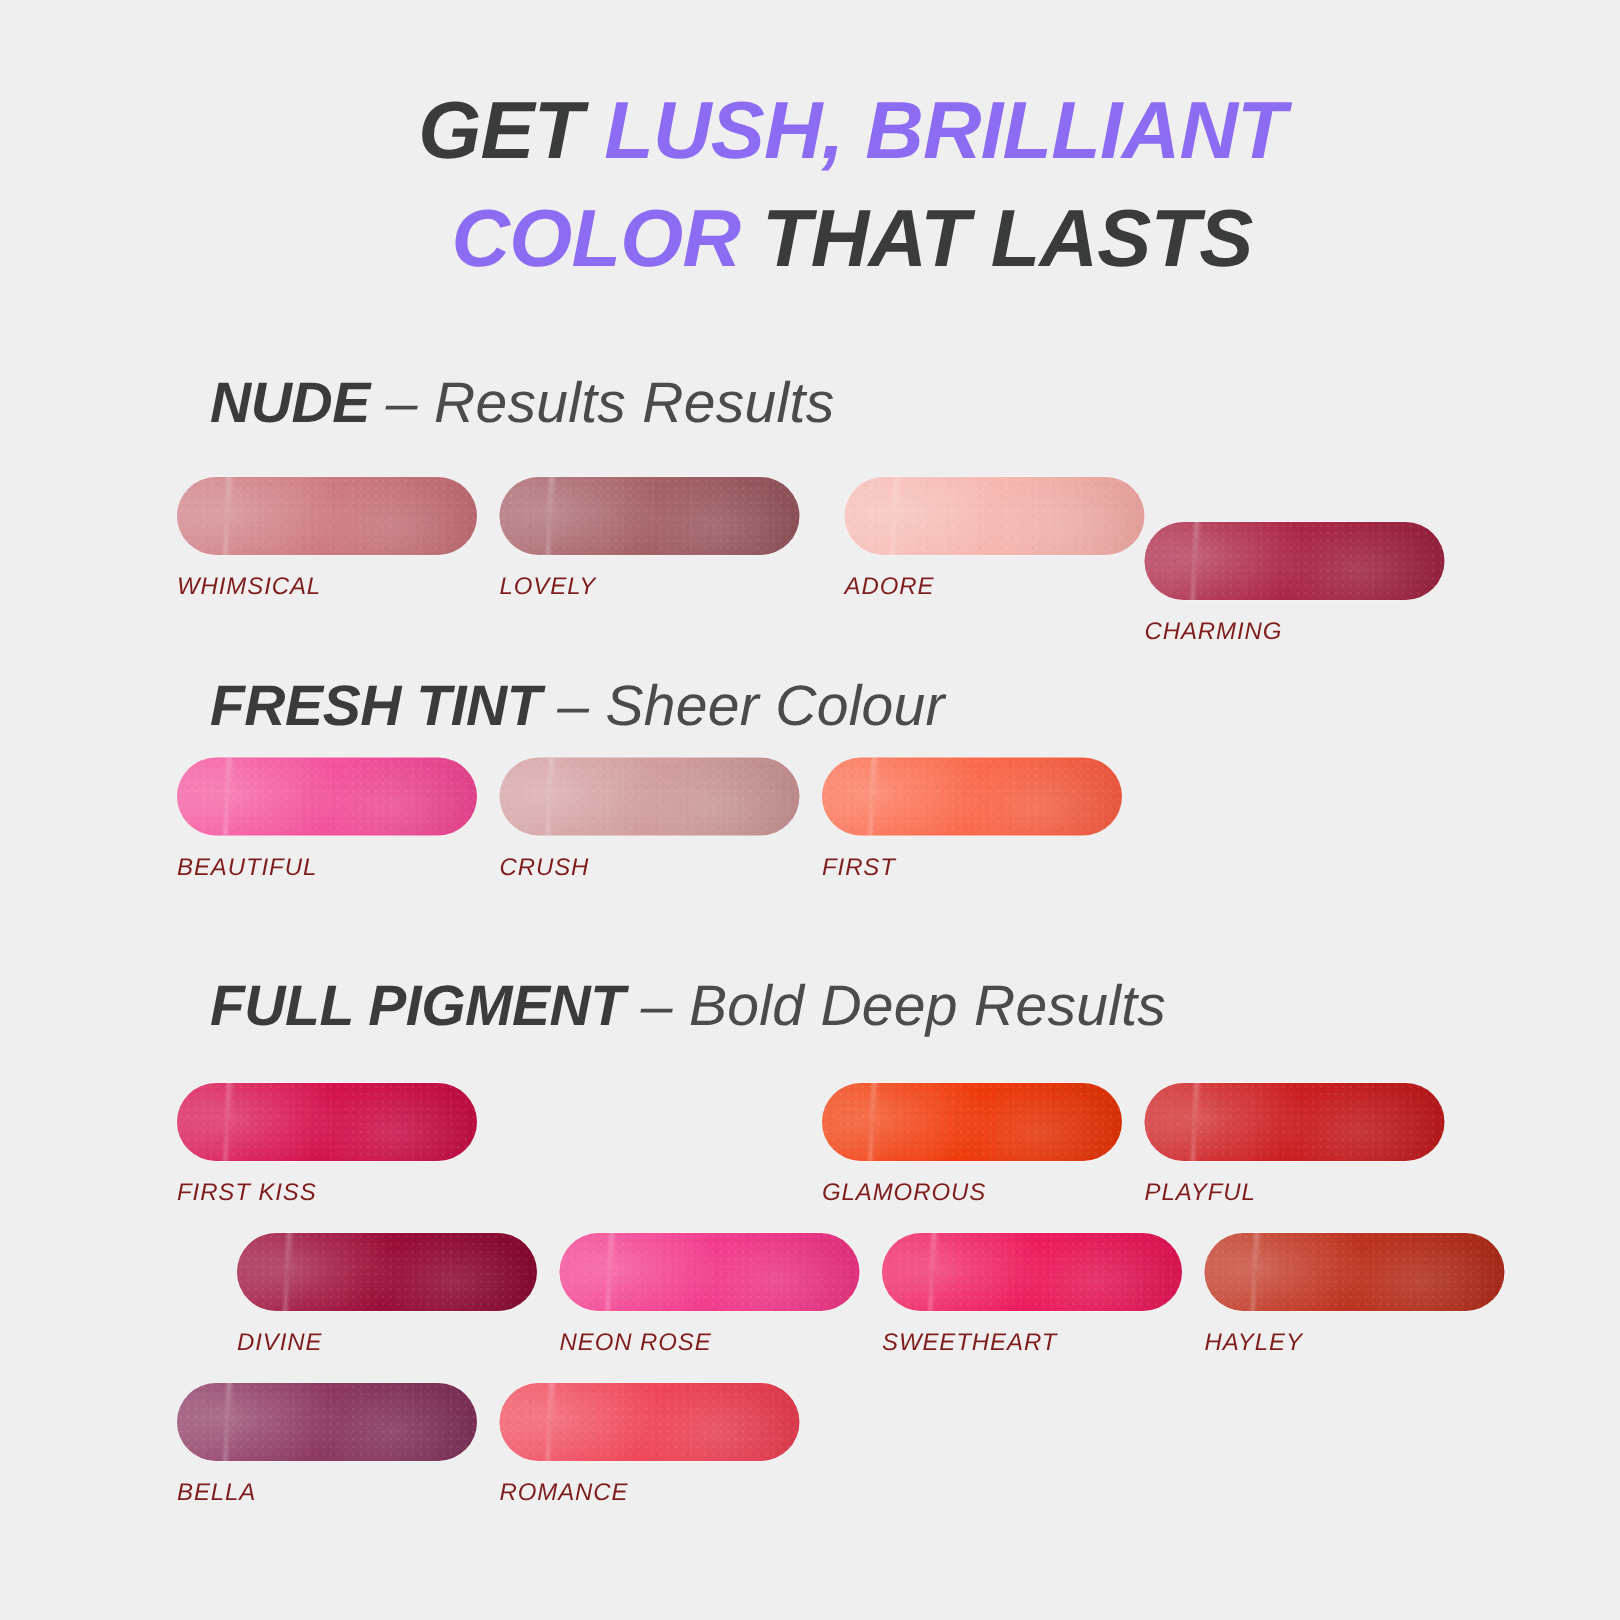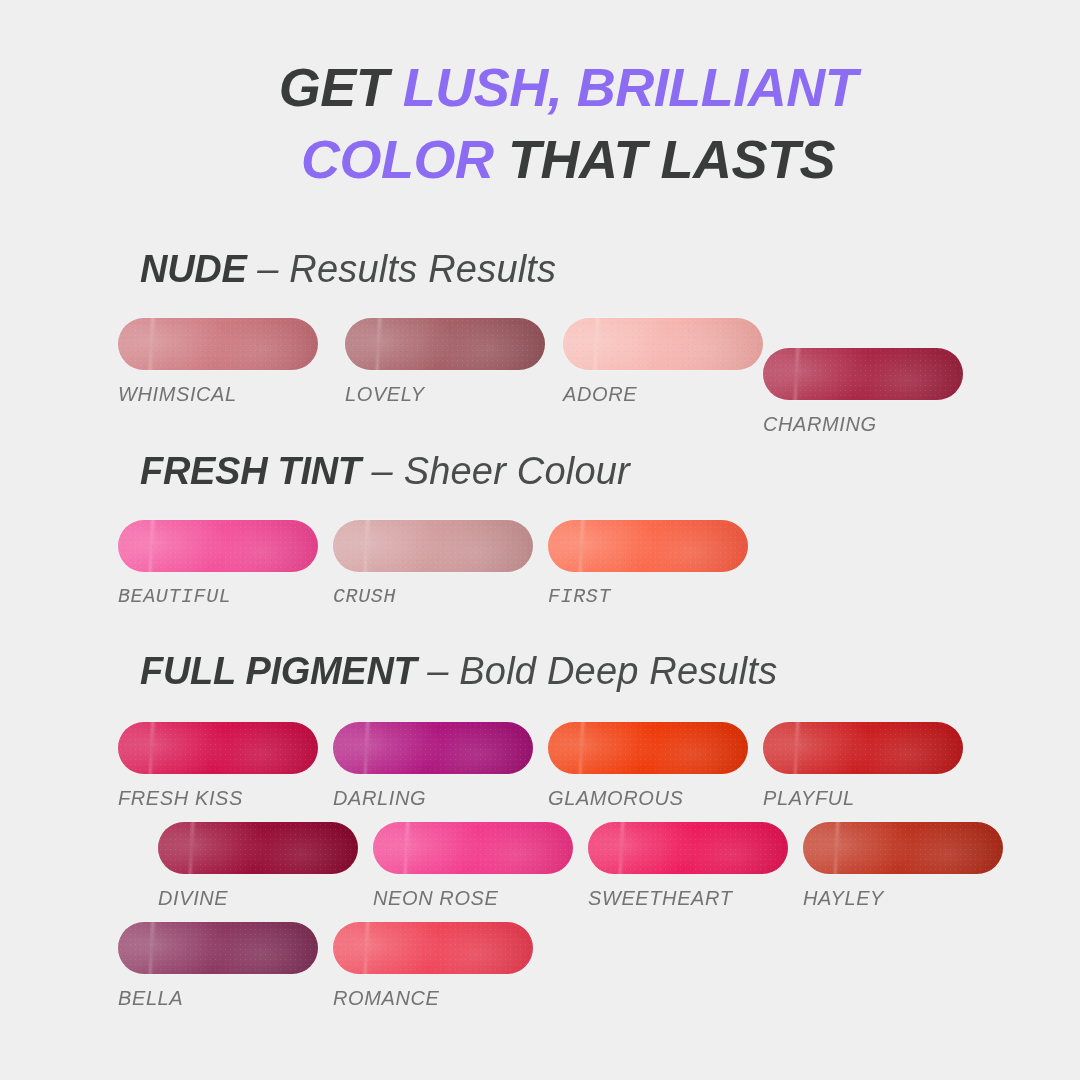--- a/index.html
+++ b/index.html
@@ -98,25 +98,25 @@
     pointer-events: none;
     opacity: 0.5;
     background-image:
       radial-gradient(rgba(255,255,255,0.22) 0.6px, rgba(255,255,255,0) 0.9px),
       radial-gradient(rgba(0,0,0,0.09) 0.6px, rgba(0,0,0,0) 0.9px);
     background-size: 5px 5px, 7px 7px;
     background-position: 0 0, 3px 2px;
   }
   .swatch-label {
     margin-top: 13px;
-    font-size: 20px;
+    font-size: 16px;
     font-style: italic;
     font-weight: 300;
     letter-spacing: 0.6px;
-    color: #737373;
+    color: #7f1d1d;
     white-space: nowrap;
   }
 </style>
 </head>
 <body>
 
 <div class="page">
 
   <div class="headline">
     <span class="line">
@@ -129,41 +129,41 @@
 
   <div id="sections-root">
       <div class="section-heading" style="top: 248px;"><span class="sh-strong">NUDE</span><span class="sh-sub"> – Results Results</span></div>
       <div class="swatch-row" style="top: 318px;">
         <div class="swatch-cell" style="left: 118px; width: 200px;">
           <div class="swatch" style="width: 200px; background: linear-gradient(105deg, rgb(207, 126, 132) 0%, rgb(207, 126, 132) 38%, rgb(194, 109, 117) 100%);">
             <div class="swatch-grain"></div>
           </div>
           <div class="swatch-label">WHIMSICAL</div>
         </div>
-        <div class="swatch-cell" style="left: 333px; width: 200px; margin-left: 12px;">
+        <div class="swatch-cell" style="left: 333px; width: 200px;">
           <div class="swatch" style="width: 200px; background: linear-gradient(105deg, rgb(168, 100, 106) 0%, rgb(168, 100, 106) 38%, rgb(148, 85, 92) 100%);">
             <div class="swatch-grain"></div>
           </div>
           <div class="swatch-label">LOVELY</div>
         </div>
         <div class="swatch-cell" style="left: 548px; width: 200px; margin-left: 15px;">
           <div class="swatch" style="width: 200px; background: linear-gradient(105deg, rgb(247, 186, 180) 0%, rgb(247, 186, 180) 38%, rgb(242, 169, 164) 100%);">
             <div class="swatch-grain"></div>
           </div>
           <div class="swatch-label">ADORE</div>
         </div>
         <div class="swatch-cell" style="left: 763px; width: 200px; margin-top: 30px;">
           <div class="swatch" style="width: 200px; background: linear-gradient(105deg, rgb(173, 41, 72) 0%, rgb(173, 41, 72) 38%, rgb(155, 35, 64) 100%);">
             <div class="swatch-grain"></div>
           </div>
           <div class="swatch-label">CHARMING</div>
         </div>
       </div>
       <div class="section-heading" style="top: 450px;"><span class="sh-strong">FRESH TINT</span><span class="sh-sub"> – Sheer Colour</span></div>
-      <div class="swatch-row" style="top: 520px; font-family: Liberation Mono, monospace;">
+      <div class="swatch-row" style="top: 505px;">
         <div class="swatch-cell" style="left: 118px; width: 200px;">
           <div class="swatch" style="width: 200px; background: linear-gradient(105deg, rgb(244, 86, 158) 0%, rgb(244, 86, 158) 38%, rgb(239, 69, 146) 100%);">
             <div class="swatch-grain"></div>
           </div>
           <div class="swatch-label">BEAUTIFUL</div>
         </div>
         <div class="swatch-cell" style="left: 333px; width: 200px;">
           <div class="swatch" style="width: 200px; background: linear-gradient(105deg, rgb(212, 160, 161) 0%, rgb(212, 160, 161) 38%, rgb(200, 146, 147) 100%);">
             <div class="swatch-grain"></div>
           </div>
@@ -175,27 +175,21 @@
           </div>
           <div class="swatch-label">FIRST</div>
         </div>
       </div>
       <div class="section-heading" style="top: 650px;"><span class="sh-strong">FULL PIGMENT</span><span class="sh-sub"> – Bold Deep Results</span></div>
       <div class="swatch-row" style="top: 722px;">
         <div class="swatch-cell" style="left: 118px; width: 200px;">
           <div class="swatch" style="width: 200px; background: linear-gradient(105deg, rgb(216, 20, 80) 0%, rgb(216, 20, 80) 38%, rgb(197, 15, 69) 100%);">
             <div class="swatch-grain"></div>
           </div>
-          <div class="swatch-label">FRESH KISS</div>
-        </div>
-        <div class="swatch-cell" style="left: 333px; width: 200px;">
-          <div class="swatch" style="width: 200px; background: linear-gradient(105deg, rgb(177, 25, 130) 0%, rgb(177, 25, 130) 38%, rgb(160, 19, 116) 100%);">
-            <div class="swatch-grain"></div>
-          </div>
-          <div class="swatch-label">DARLING</div>
+          <div class="swatch-label">FIRST KISS</div>
         </div>
         <div class="swatch-cell" style="left: 548px; width: 200px;">
           <div class="swatch" style="width: 200px; background: linear-gradient(105deg, rgb(241, 61, 13) 0%, rgb(241, 61, 13) 38%, rgb(228, 51, 7) 100%);">
             <div class="swatch-grain"></div>
           </div>
           <div class="swatch-label">GLAMOROUS</div>
         </div>
         <div class="swatch-cell" style="left: 763px; width: 200px;">
           <div class="swatch" style="width: 200px; background: linear-gradient(105deg, rgb(206, 32, 34) 0%, rgb(206, 32, 34) 38%, rgb(189, 26, 28) 100%);">
             <div class="swatch-grain"></div>

